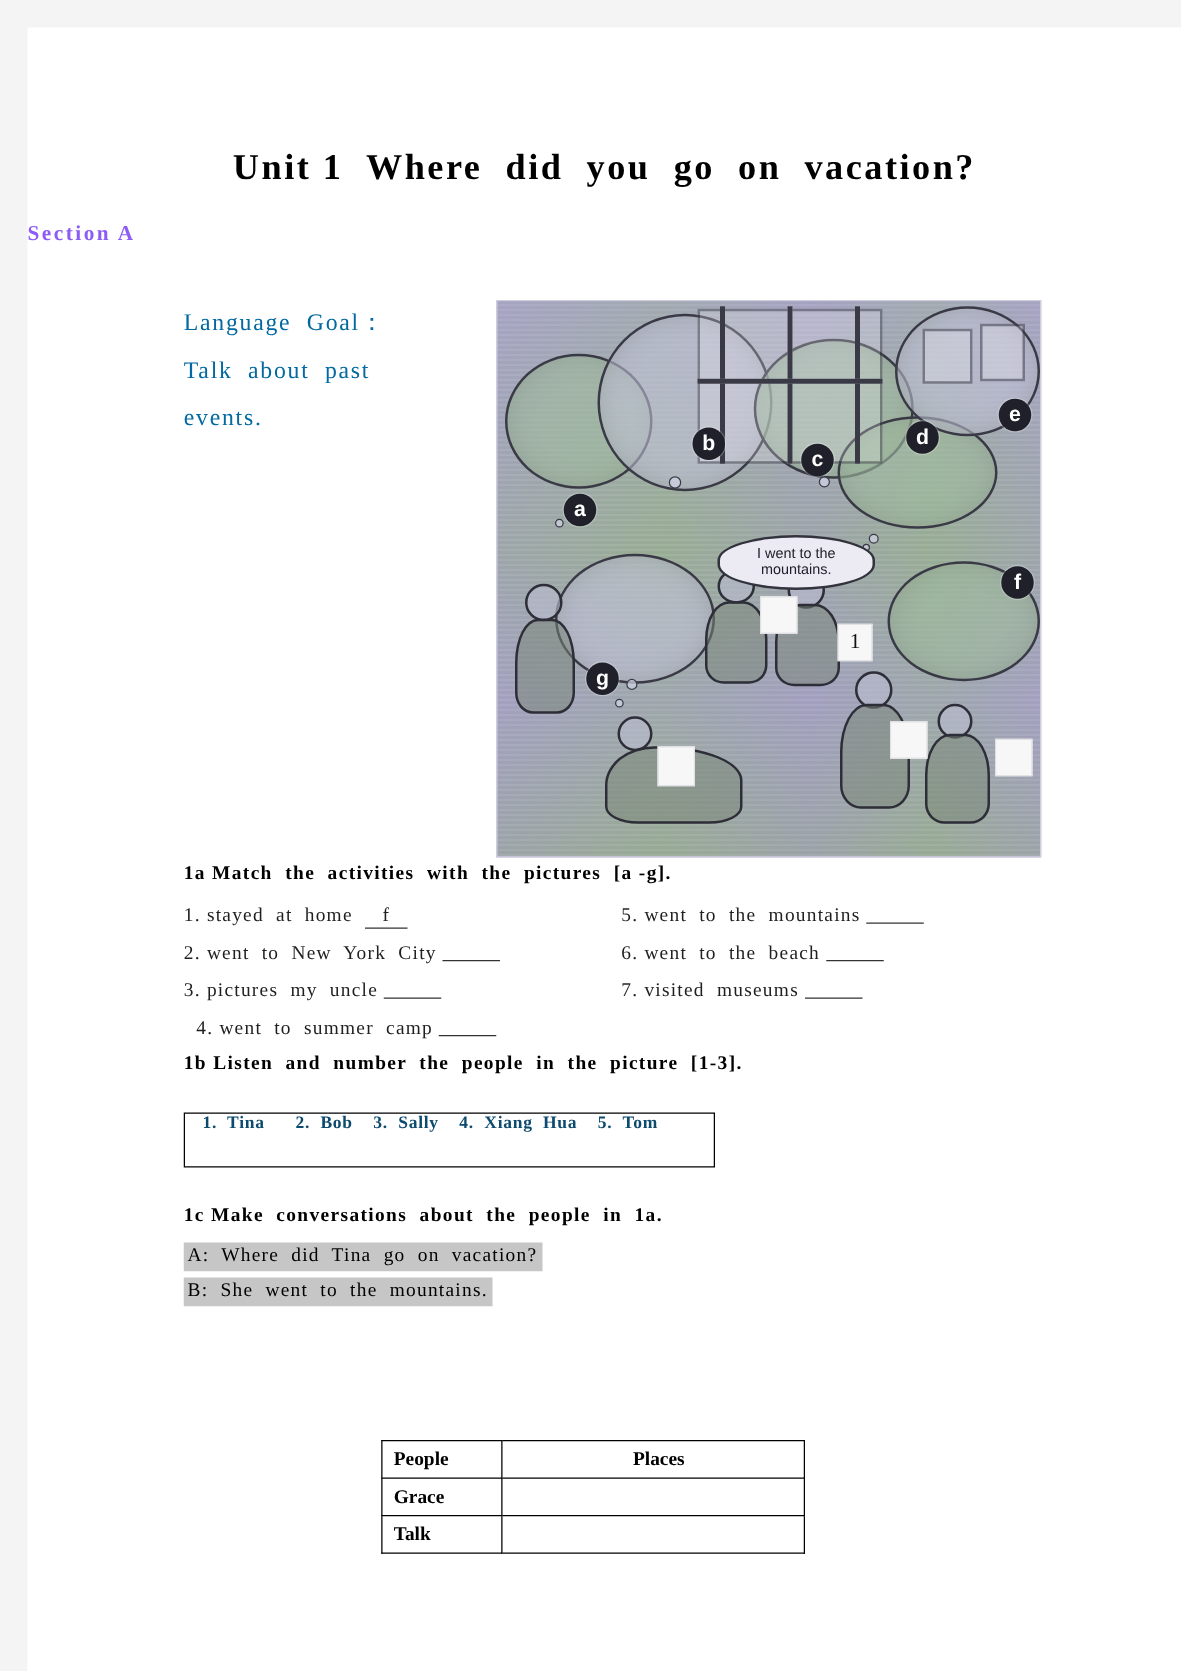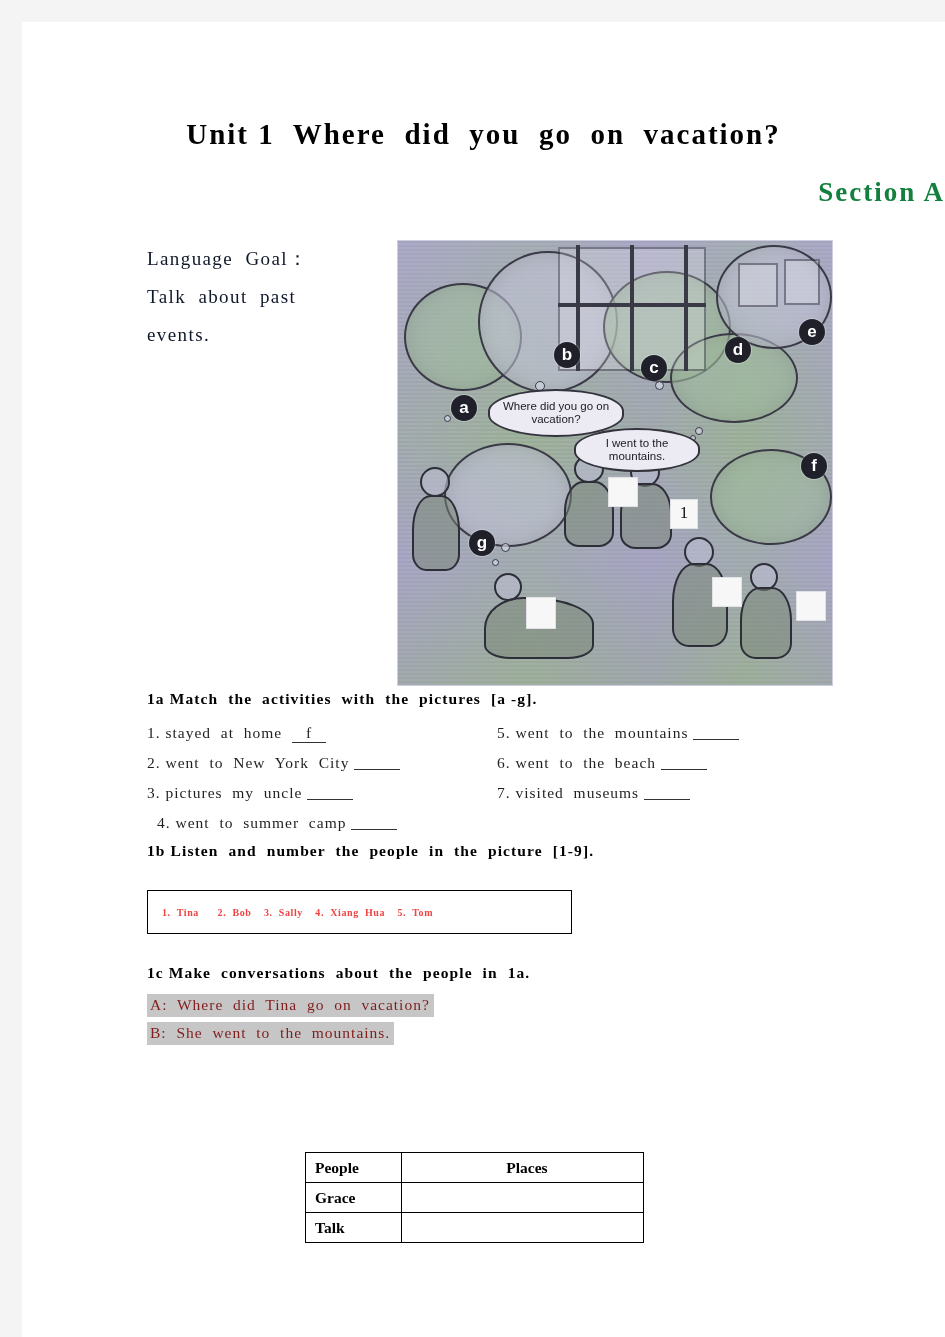--- a/index.html
+++ b/index.html
@@ -30,39 +30,39 @@
     font-family: "Liberation Serif", serif;
     font-weight: bold;
     font-size: 29px;
     letter-spacing: 2.0px;
     color: #000;
     margin: 0;
     padding-top: 96px;
     white-space: pre;
   }
   .doc-subtitle {
-    text-align: right;
-    font-family: "Liberation Serif", serif;
-    font-weight: bold;
-    font-size: 27px;
+    text-align: left;
+    font-family: "Liberation Serif", serif;
+    font-weight: bold;
+    font-size: 17px;
     letter-spacing: 2.0px;
-    color: #15803d;
+    color: #8b5cf6;
     margin: 0;
     padding-top: 26px;
   }
 
   
   .goal-block {
     position: absolute;
     left: 125px; top: 218px;
     width: 250px;
     font-size: 19px;
     line-height: 38px;
     letter-spacing: 1.4px;
-    color: #0f172a;
+    color: #0369a1;
   }
   .goal-block div { white-space: pre; }
 
   
   .illus-wrap {
     position: absolute;
     left: 375px; top: 218px;
     width: 436px; height: 446px;
     background: #b9b6c9;
     overflow: hidden;
@@ -182,35 +182,34 @@
     font-size: 15.5px;
   }
 
   
   .names-box {
     position: absolute;
     left: 125px; top: 868px;
     width: 425px; height: 44px;
     border: 1.5px solid #000;
     display: flex;
-    align-items: center;
     padding-left: 14px;
     font-weight: bold;
-    font-size: 10px;
+    font-size: 14px;
     letter-spacing: 0.6px;
-    color: #ef4444;
+    color: #0c4a6e;
   }
   .names-box span { white-space: pre; }
 
   
   .dialog {
     position: absolute;
     font-size: 15.5px;
     letter-spacing: 1.0px;
-    color: #7f1d1d;
+    color: #000000;
     background: #c6c6c6;
     padding: 2px 4px 3px 3px;
     white-space: pre;
   }
 
   
   .chart-table {
     position: absolute;
     left: 283px; top: 1130px;
     border-collapse: collapse;
@@ -284,22 +283,20 @@
     <div class="fig" style="left:86px; top:356px; width:110px; height:62px; border-radius:36% 60% 24% 24% / 50% 44% 22% 22%;"></div>
 
     <div class="marker" style="left:53px; top:154px;">a</div>
     <div class="marker" style="left:156px; top:101px;">b</div>
     <div class="marker" style="left:243px; top:114px;">c</div>
     <div class="marker" style="left:327px; top:96px;">d</div>
     <div class="marker" style="left:401px; top:78px;">e</div>
     <div class="marker" style="left:403px; top:212px;">f</div>
     <div class="marker" style="left:71px; top:289px;">g</div>
 
-    <div class="balloon" style="left:90px; top:148px; width:136px; height:48px;">Where did you go
-on vacation?</div>
     <div class="balloon" style="left:176px; top:187px; width:126px; height:44px;">I went to the
 mountains.</div>
 
     <div class="numbox" style="left:210px; top:236px; width:30px; height:30px;"></div>
     <div class="numbox" style="left:272px; top:258px; width:28px; height:30px;">1</div>
     <div class="numbox" style="left:314px; top:336px; width:30px; height:30px;"></div>
     <div class="numbox" style="left:398px; top:350px; width:30px; height:30px;"></div>
     <div class="numbox" style="left:128px; top:356px; width:30px; height:32px;"></div>
   </div>
 
@@ -312,21 +309,21 @@
   <div class="item" style="left:125px; top:762px;"><span>3.</span> <span>pictures  my  uncle</span><span class="blank"></span></div>
 
   <div class="item" style="left:125px; top:792px;margin-left:10px;"><span>4.</span> <span>went  to  summer  camp</span><span class="blank"></span></div>
 
   <div class="item" style="left:475px; top:702px;"><span>5.</span> <span>went  to  the  mountains</span><span class="blank"></span></div>
 
   <div class="item" style="left:475px; top:732px;"><span>6.</span> <span>went  to  the  beach</span><span class="blank"></span></div>
 
   <div class="item" style="left:475px; top:762px;"><span>7.</span> <span>visited  museums</span><span class="blank"></span></div>
 
-  <div class="ex-head" style="left:125px; top:820px;">1b Listen  and  number  the  people  in  the  picture  [1-9].</div>
+  <div class="ex-head" style="left:125px; top:820px;">1b Listen  and  number  the  people  in  the  picture  [1-3].</div>
   <div class="names-box">
     <span>1.  Tina      2.  Bob    3.  Sally    4.  Xiang  Hua    5.  Tom</span>
   </div>
 
   <div class="ex-head" style="left:125px; top:942px;">1c Make  conversations  about  the  people  in  1a.</div>
   <div class="dialog" style="left:125px; top:972px;">A:  Where  did  Tina  go  on  vacation?</div>
   <div class="dialog" style="left:125px; top:1000px;">B:  She  went  to  the  mountains.</div>
 
 
   <table class="chart-table">

